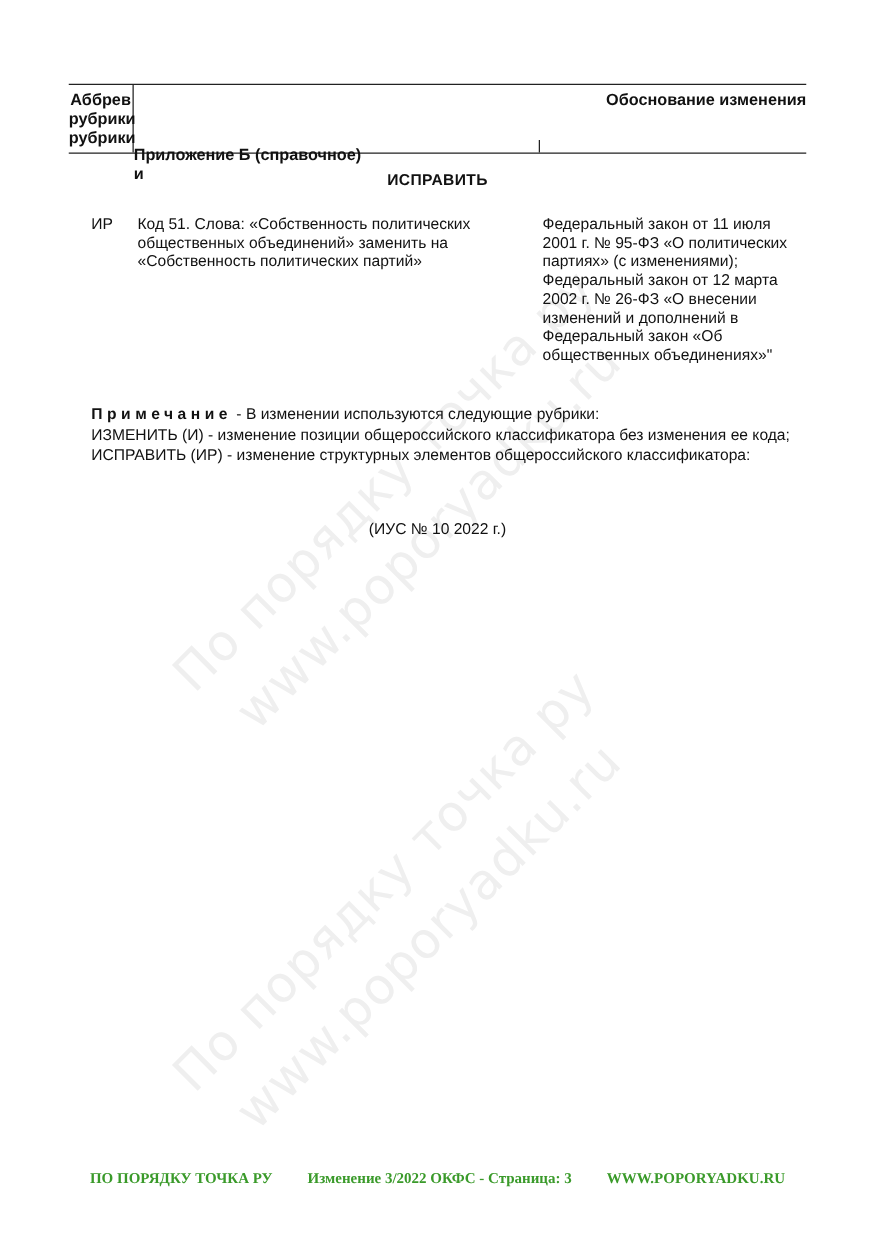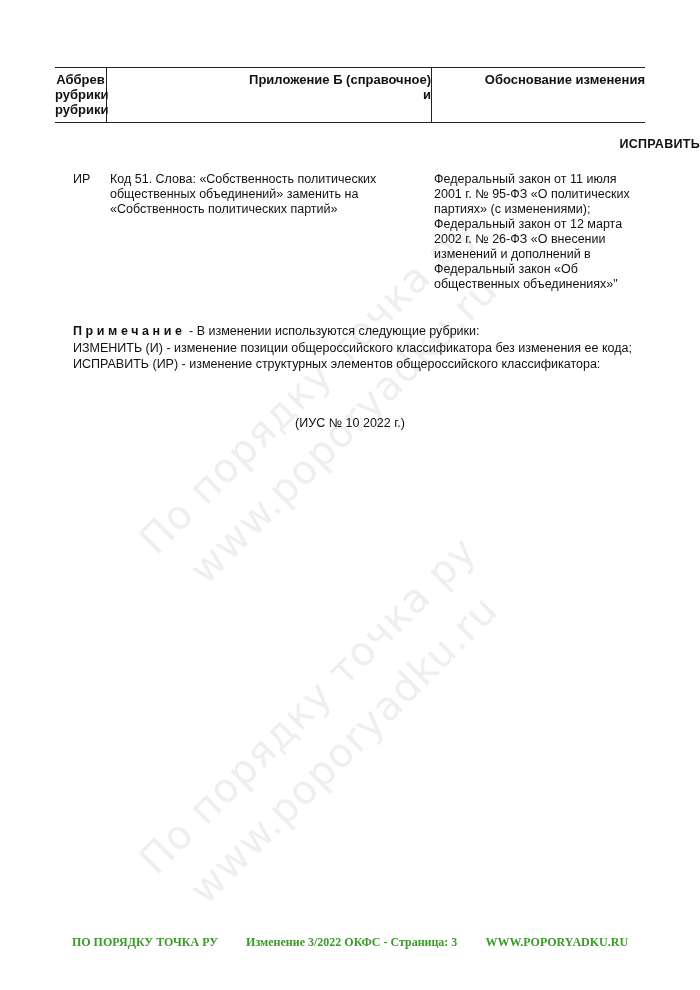--- a/index.html
+++ b/index.html
@@ -11,24 +11,24 @@
     .wm {
       position: absolute; font-family: "DejaVu Sans", sans-serif; font-size: 40px; color: #efefef;
       white-space: nowrap; transform: rotate(-45deg); transform-origin: left top; letter-spacing: 1px;
     }
     .page-table {
       position: absolute; left: 55px; top: 67px; width: 590px; height: 54px;
       border-top: 1.5px solid #222; border-bottom: 1.5px solid #222;
       display: flex; font-size: 13px; font-weight: bold;
     }
     .col1 { width: 51px; border-right: 1px solid #222; text-align: center; line-height: 15px; padding-top: 4px; }
-    .col2 { width: 324px; border-right: 1px solid #222; text-align: right; line-height: 15px; padding-top: 4px; }
+    .col2 { width: 324px; border-right: 1px solid #222; text-align: left; line-height: 15px; padding-top: 4px; margin-top: 44px; }
     .col3 { flex: 1; text-align: right; padding-top: 4px; line-height: 15px; }
     .section-title {
-      position: absolute; left: 0; width: 700px; top: 137px; text-align: right;
+      position: absolute; left: 0; width: 700px; top: 137px; text-align: center;
       font-weight: bold; font-size: 12.5px; letter-spacing: 0.3px;
     }
     .entry-code { position: absolute; left: 73px; top: 172px; font-size: 12.5px; }
     .entry-text { position: absolute; left: 110px; top: 172px; width: 300px; font-size: 12.5px; line-height: 15px; }
     .entry-basis { position: absolute; left: 434px; top: 172px; width: 210px; font-size: 12.5px; line-height: 15px; }
     .note { position: absolute; left: 73px; top: 323px; width: 580px; font-size: 12.5px; line-height: 16.5px; }
     .note-label { font-weight: bold; letter-spacing: 3.6px; }
     .ius { position: absolute; left: 0; width: 700px; top: 416px; text-align: center; font-size: 12.5px; }
     .footer {
       position: absolute; left: 0; width: 700px; top: 935px; display: flex; justify-content: center; gap: 28px;

